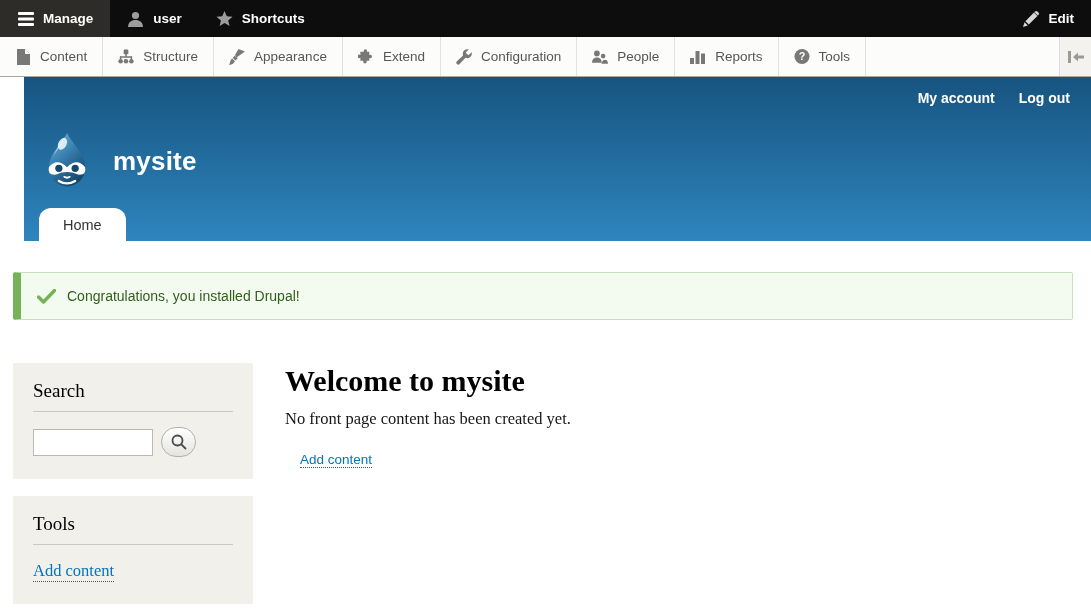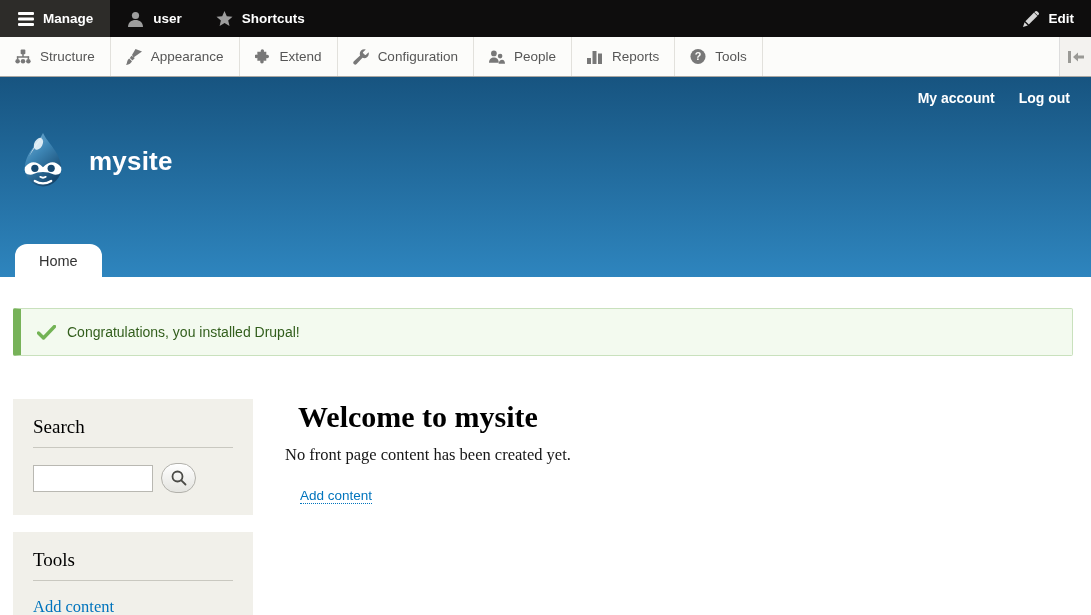--- a/index.html
+++ b/index.html
@@ -19,22 +19,22 @@
                   border-bottom:1px solid #a9a7a2; }
   .tray-item { display:flex; align-items:center; gap:9px; padding:0 15px; font-size:13.5px;
                color:#565656; border-right:1px solid #e2e1dc; cursor:pointer; }
   .tray-item:first-child { border-left:none; }
   .tray-fill { flex:1; }
   .tray-toggle { width:32px; background:#f3f2ef; border-left:1px solid #ddd;
                  display:flex; align-items:center; justify-content:center; cursor:pointer; }
   .tray-icon { display:inline-flex; width:16px; height:16px; align-items:center; justify-content:center; }
 
   
-  .site-header { position:relative; height:200px;
-                 background:linear-gradient(to bottom,#175480 0%,#2e85be 100%); }
+  .site-header { position:relative; height:164px;
+                 background:linear-gradient(to bottom,#175480 0%,#2e85be 100%);margin-left:24px; }
   .secondary-links { position:absolute; top:13px; right:21px; display:flex; gap:24px; }
   .secondary-links a { color:#fff; font-size:14px; font-weight:600; text-decoration:none; cursor:pointer; }
   .branding { position:absolute; left:14px; top:54px; display:flex; align-items:center; gap:17px; }
   .logo { width:58px; height:60px; }
   .site-name { color:#fffeff; font-size:26px; font-weight:700; letter-spacing:.2px;text-align:center; }
   .home-tab { position:absolute; left:15px; bottom:0; background:#fff; color:#333;
               font-size:14.5px; padding:9px 24px 8px; border-radius:12px 12px 0 0; cursor:pointer; }
 
   
   .message { margin:31px 18px 0 13px; background:#f3faef; border:1px solid #c9e1bd;
@@ -53,21 +53,21 @@
                   padding:2px 6px; font-size:13px; }
   .search-btn { width:35px; height:30px; border-radius:16px; border:1px solid #b2b1ab;
                 background:linear-gradient(to bottom,#ffffff,#e4e4e0); display:flex;
                 align-items:center; justify-content:center; cursor:pointer; }
   .tools-link { display:inline-block; margin-top:16px; font-family:"Liberation Serif","DejaVu Serif",serif;
                 font-size:16.5px; color:#0074bd; text-decoration:none;
                 border-bottom:1px dotted #0074bd; cursor:pointer; }
 
   .main-content { flex:1; padding-top:1px; }
   .page-title { font-family:"Liberation Serif","DejaVu Serif",serif; font-size:30px;
-                font-weight:600; color:#000; margin-bottom:11px;margin-left:13px; }
+                font-weight:600; color:#000; margin-bottom:11px; }
   .page-body { font-family:"Liberation Serif","DejaVu Serif",serif; font-size:16.5px; color:#161616; }
   .action-links { margin:21px 0 0 15px; }
   .action-link { font-size:13.5px; color:#0074bd; text-decoration:none;
                  border-bottom:1px dotted #0074bd; cursor:pointer; }
 
   svg { display:block; }
 </style>
 </head>
 <body>
 
@@ -112,20 +112,29 @@
             <path d="M2.4 10.2L11 1.6l3.4 3.4-8.6 8.6z"></path>
             <path d="M12 .6a1.7 1.7 0 0 1 2.4 0l1 1a1.7 1.7 0 0 1 0 2.4l-.6.6L11.4 1.2z"></path>
           </g>
         </svg>
     </span>
     <span>Edit</span>
   </div>
 </div>
 
 <div class="toolbar-tray">
+  <div class="tray-item">
+    <span class="tray-icon">
+      <svg width="13" height="16" viewBox="0 0 13 16">
+          <path fill="#787878" d="M0 0h8l5 5v11H0z"></path>
+          <path fill="#fcfcfa" d="M8 0l5 5H8z"></path>
+        </svg>
+    </span>
+    <span>Content</span>
+  </div>
   <div class="tray-item">
     <span class="tray-icon">
       <svg width="17" height="16" viewBox="0 0 17 16">
           <g fill="#787878">
             <rect x="6" y="0" width="5" height="5" rx="1"></rect>
             <rect x="7.7" y="4" width="1.6" height="4"></rect>
             <rect x="2" y="7.2" width="13" height="1.6"></rect>
             <rect x="2" y="7.5" width="1.6" height="3"></rect>
             <rect x="13.4" y="7.5" width="1.6" height="3"></rect>
             <circle cx="2.8" cy="12.5" r="2.4"></circle>

